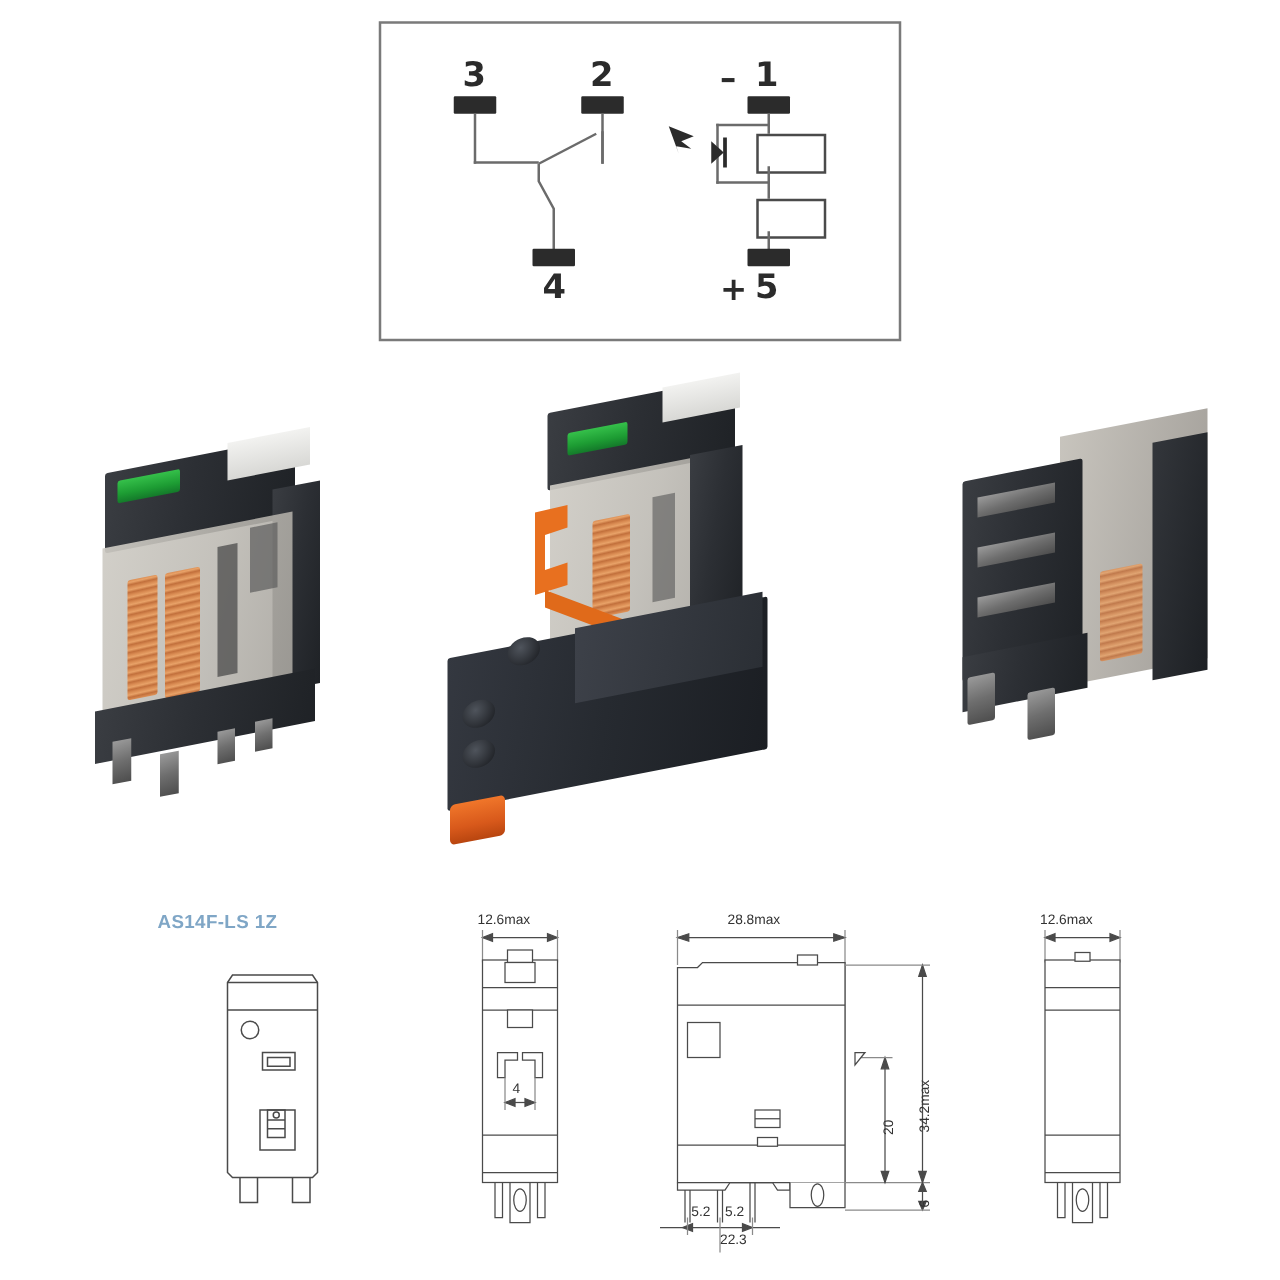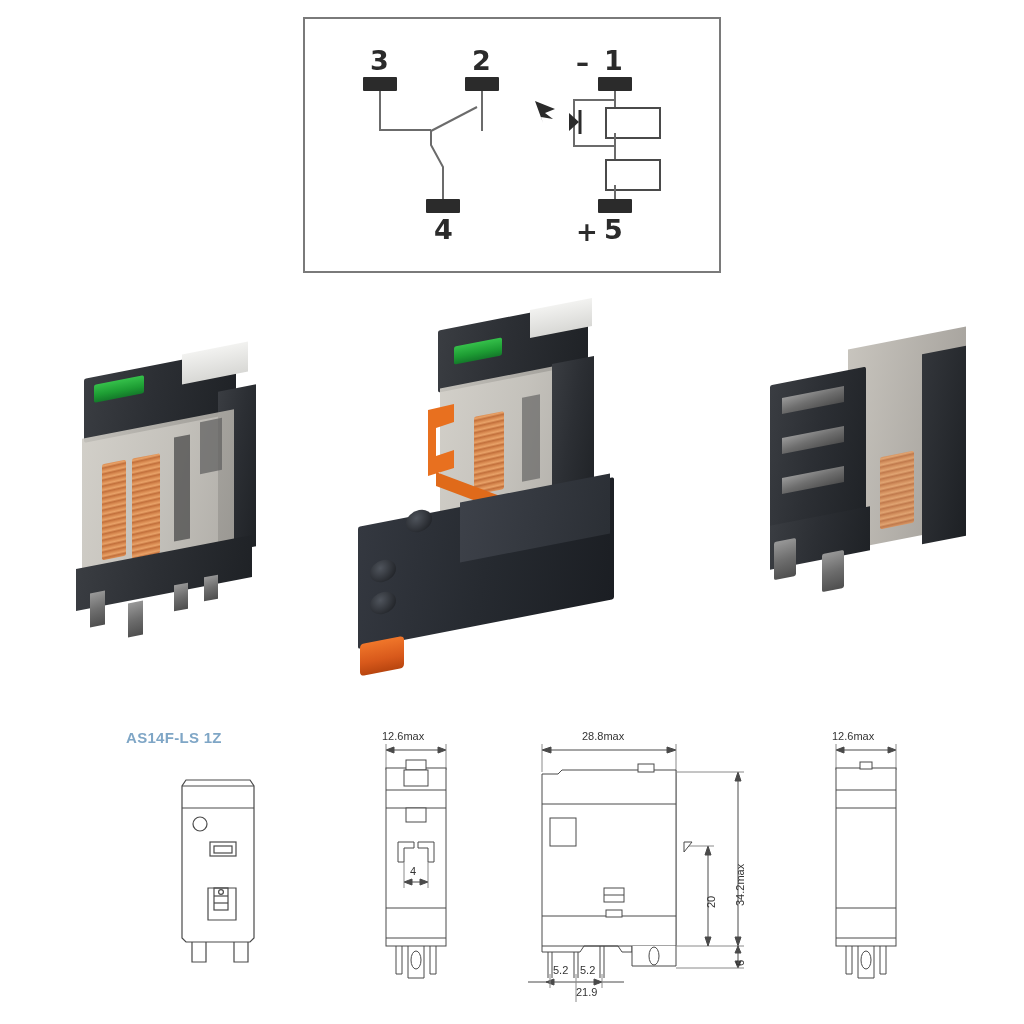--- a/index.html
+++ b/index.html
@@ -320,21 +320,21 @@
       <line x1="30" y1="244" x2="30" y2="258" stroke="#8a8a8a"></line>
     </g>
   </svg>
 
   <div class="dim-text vert" style="left:214px;top:176px;">34.2max</div>
   <div class="dim-text vert" style="left:185px;top:178px;">20</div>
   <div class="dim-text vert" style="left:214px;top:236px;">6</div>
 
   <div class="dim-text" style="left:33px;top:234px;">5.2</div>
   <div class="dim-text" style="left:60px;top:234px;">5.2</div>
-  <div class="dim-text" style="left:56px;top:256px;">21.9</div>
+  <div class="dim-text" style="left:56px;top:256px;">22.3</div>
 </div>
 
 <div class="abs" id="drawing-side-right" style="left:818px;top:730px;width:120px;height:258px;">
   <div class="dim-text" style="left:14px;top:0px;">12.6max</div>
   <svg width="120" height="258">
     <g fill="none" stroke="#4a4a4a" stroke-width="1">
       <line x1="18" y1="20" x2="78" y2="20"></line>
       <polygon points="18,20 26,17 26,23" fill="#4a4a4a"></polygon>
       <polygon points="78,20 70,17 70,23" fill="#4a4a4a"></polygon>
       <line x1="18" y1="14" x2="18" y2="40" stroke="#8a8a8a"></line>

